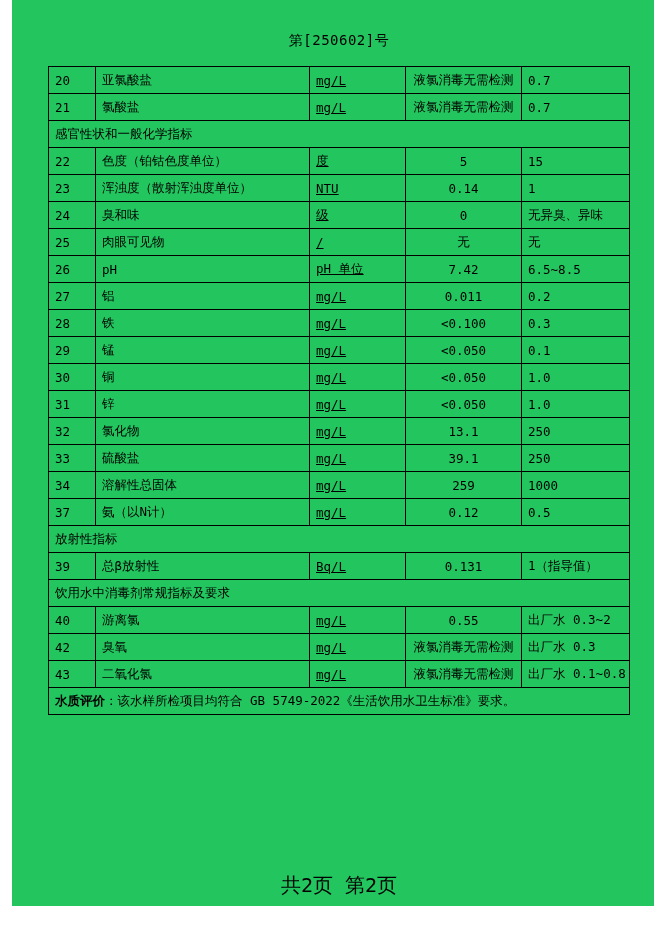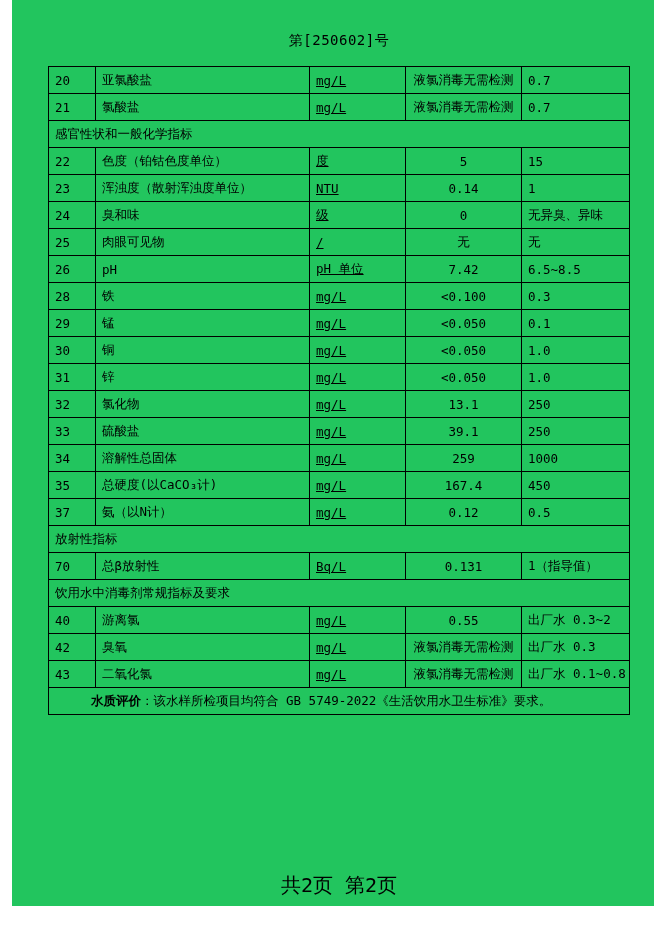--- a/index.html
+++ b/index.html
@@ -51,21 +51,21 @@
   td.c-value { font-size: 12px; text-align: center; }
   td.c-limit { font-size: 12px; }
   td.section {
     font-size: 13.5px;
     padding-left: 8px;
   }
   td.evaluation {
     font-size: 13px;
     padding-left: 8px;
   }
-  td.evaluation .bold { font-weight: bold; margin-left: 36px; }
+  td.evaluation .bold { font-weight: bold; }
   .page-footer {
     position: absolute;
     top: 872px;
     left: 0;
     width: 100%;
     text-align: center;
     font-size: 20px;
   }
 </style>
 </head>
@@ -129,20 +129,27 @@
           <td class="c-limit">无</td>
         </tr>
         <tr>
           <td class="c-no">26</td>
           <td class="c-name">pH</td>
           <td class="c-unit">pH 单位</td>
           <td class="c-value">7.42</td>
           <td class="c-limit">6.5~8.5</td>
         </tr>
         <tr>
+          <td class="c-no">27</td>
+          <td class="c-name">铝</td>
+          <td class="c-unit">mg/L</td>
+          <td class="c-value">0.011</td>
+          <td class="c-limit">0.2</td>
+        </tr>
+        <tr>
           <td class="c-no">28</td>
           <td class="c-name">铁</td>
           <td class="c-unit">mg/L</td>
           <td class="c-value">&lt;0.100</td>
           <td class="c-limit">0.3</td>
         </tr>
         <tr>
           <td class="c-no">29</td>
           <td class="c-name">锰</td>
           <td class="c-unit">mg/L</td>
@@ -178,38 +185,31 @@
           <td class="c-limit">250</td>
         </tr>
         <tr>
           <td class="c-no">34</td>
           <td class="c-name">溶解性总固体</td>
           <td class="c-unit">mg/L</td>
           <td class="c-value">259</td>
           <td class="c-limit">1000</td>
         </tr>
         <tr>
-          <td class="c-no">35</td>
-          <td class="c-name">总硬度(以CaCO₃计)</td>
-          <td class="c-unit">mg/L</td>
-          <td class="c-value">167.4</td>
-          <td class="c-limit">450</td>
-        </tr>
-        <tr>
           <td class="c-no">37</td>
           <td class="c-name">氨（以N计）</td>
           <td class="c-unit">mg/L</td>
           <td class="c-value">0.12</td>
           <td class="c-limit">0.5</td>
         </tr>
         <tr>
           <td class="section" colspan="5">放射性指标</td>
         </tr>
         <tr>
-          <td class="c-no">70</td>
+          <td class="c-no">39</td>
           <td class="c-name">总β放射性</td>
           <td class="c-unit">Bq/L</td>
           <td class="c-value">0.131</td>
           <td class="c-limit">1（指导值）</td>
         </tr>
         <tr>
           <td class="section" colspan="5">饮用水中消毒剂常规指标及要求</td>
         </tr>
         <tr>
           <td class="c-no">40</td>

